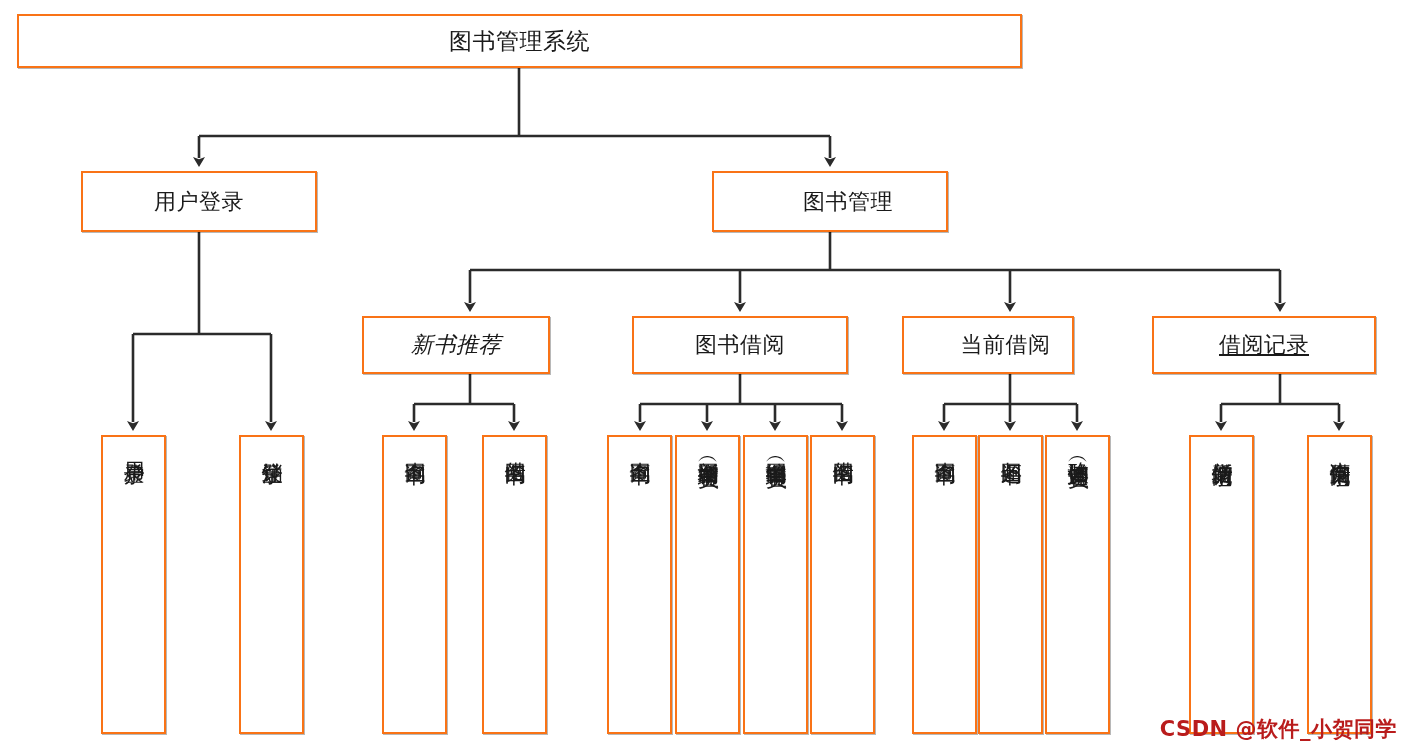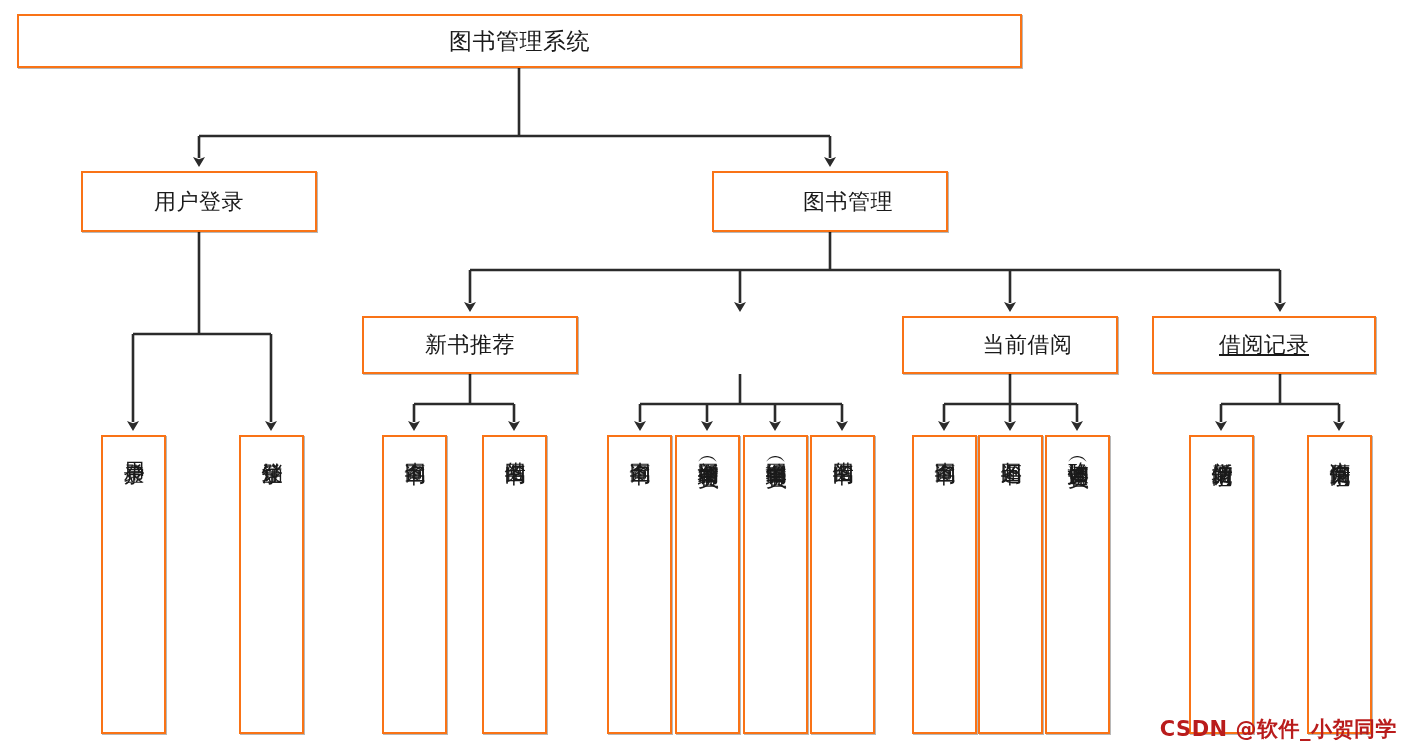--- a/index.html
+++ b/index.html
@@ -129,24 +129,27 @@
     <span class="label">图书管理系统</span>
   </div>
 
   <div class="node level-1" style="left:81px; top:171px; width:236px; height:61px;">
     <span class="label">用户登录</span>
   </div>
   <div class="node level-1" style="left:712px; top:171px; width:236px; height:61px;padding-left:36px;">
     <span class="label">图书管理</span>
   </div>
 
-  <div class="node level-2" style="left:362px; top:316px; width:216px; height:58px;">
+  <div class="node level-2" style="left:362px; top:316px; width:188px; height:58px;font-style:italic;">
     <span class="label">新书推荐</span>
   </div>
-  <div class="node level-2" style="left:902px; top:316px; width:216px; height:58px;padding-left:35px;">
+  <div class="node level-2" style="left:632px; top:316px; width:216px; height:58px;">
+    <span class="label">图书借阅</span>
+  </div>
+  <div class="node level-2" style="left:902px; top:316px; width:172px; height:58px;padding-left:35px;">
     <span class="label">当前借阅</span>
   </div>
   <div class="node level-2" style="left:1152px; top:316px; width:224px; height:58px;text-decoration:underline;">
     <span class="label">借阅记录</span>
   </div>
 
   <div class="node vertical" style="left:101px; top:435px; width:65px; height:299px;">
     <span class="label">用户登录</span>
   </div>
   <div class="node vertical" style="left:239px; top:435px; width:65px; height:299px;">

